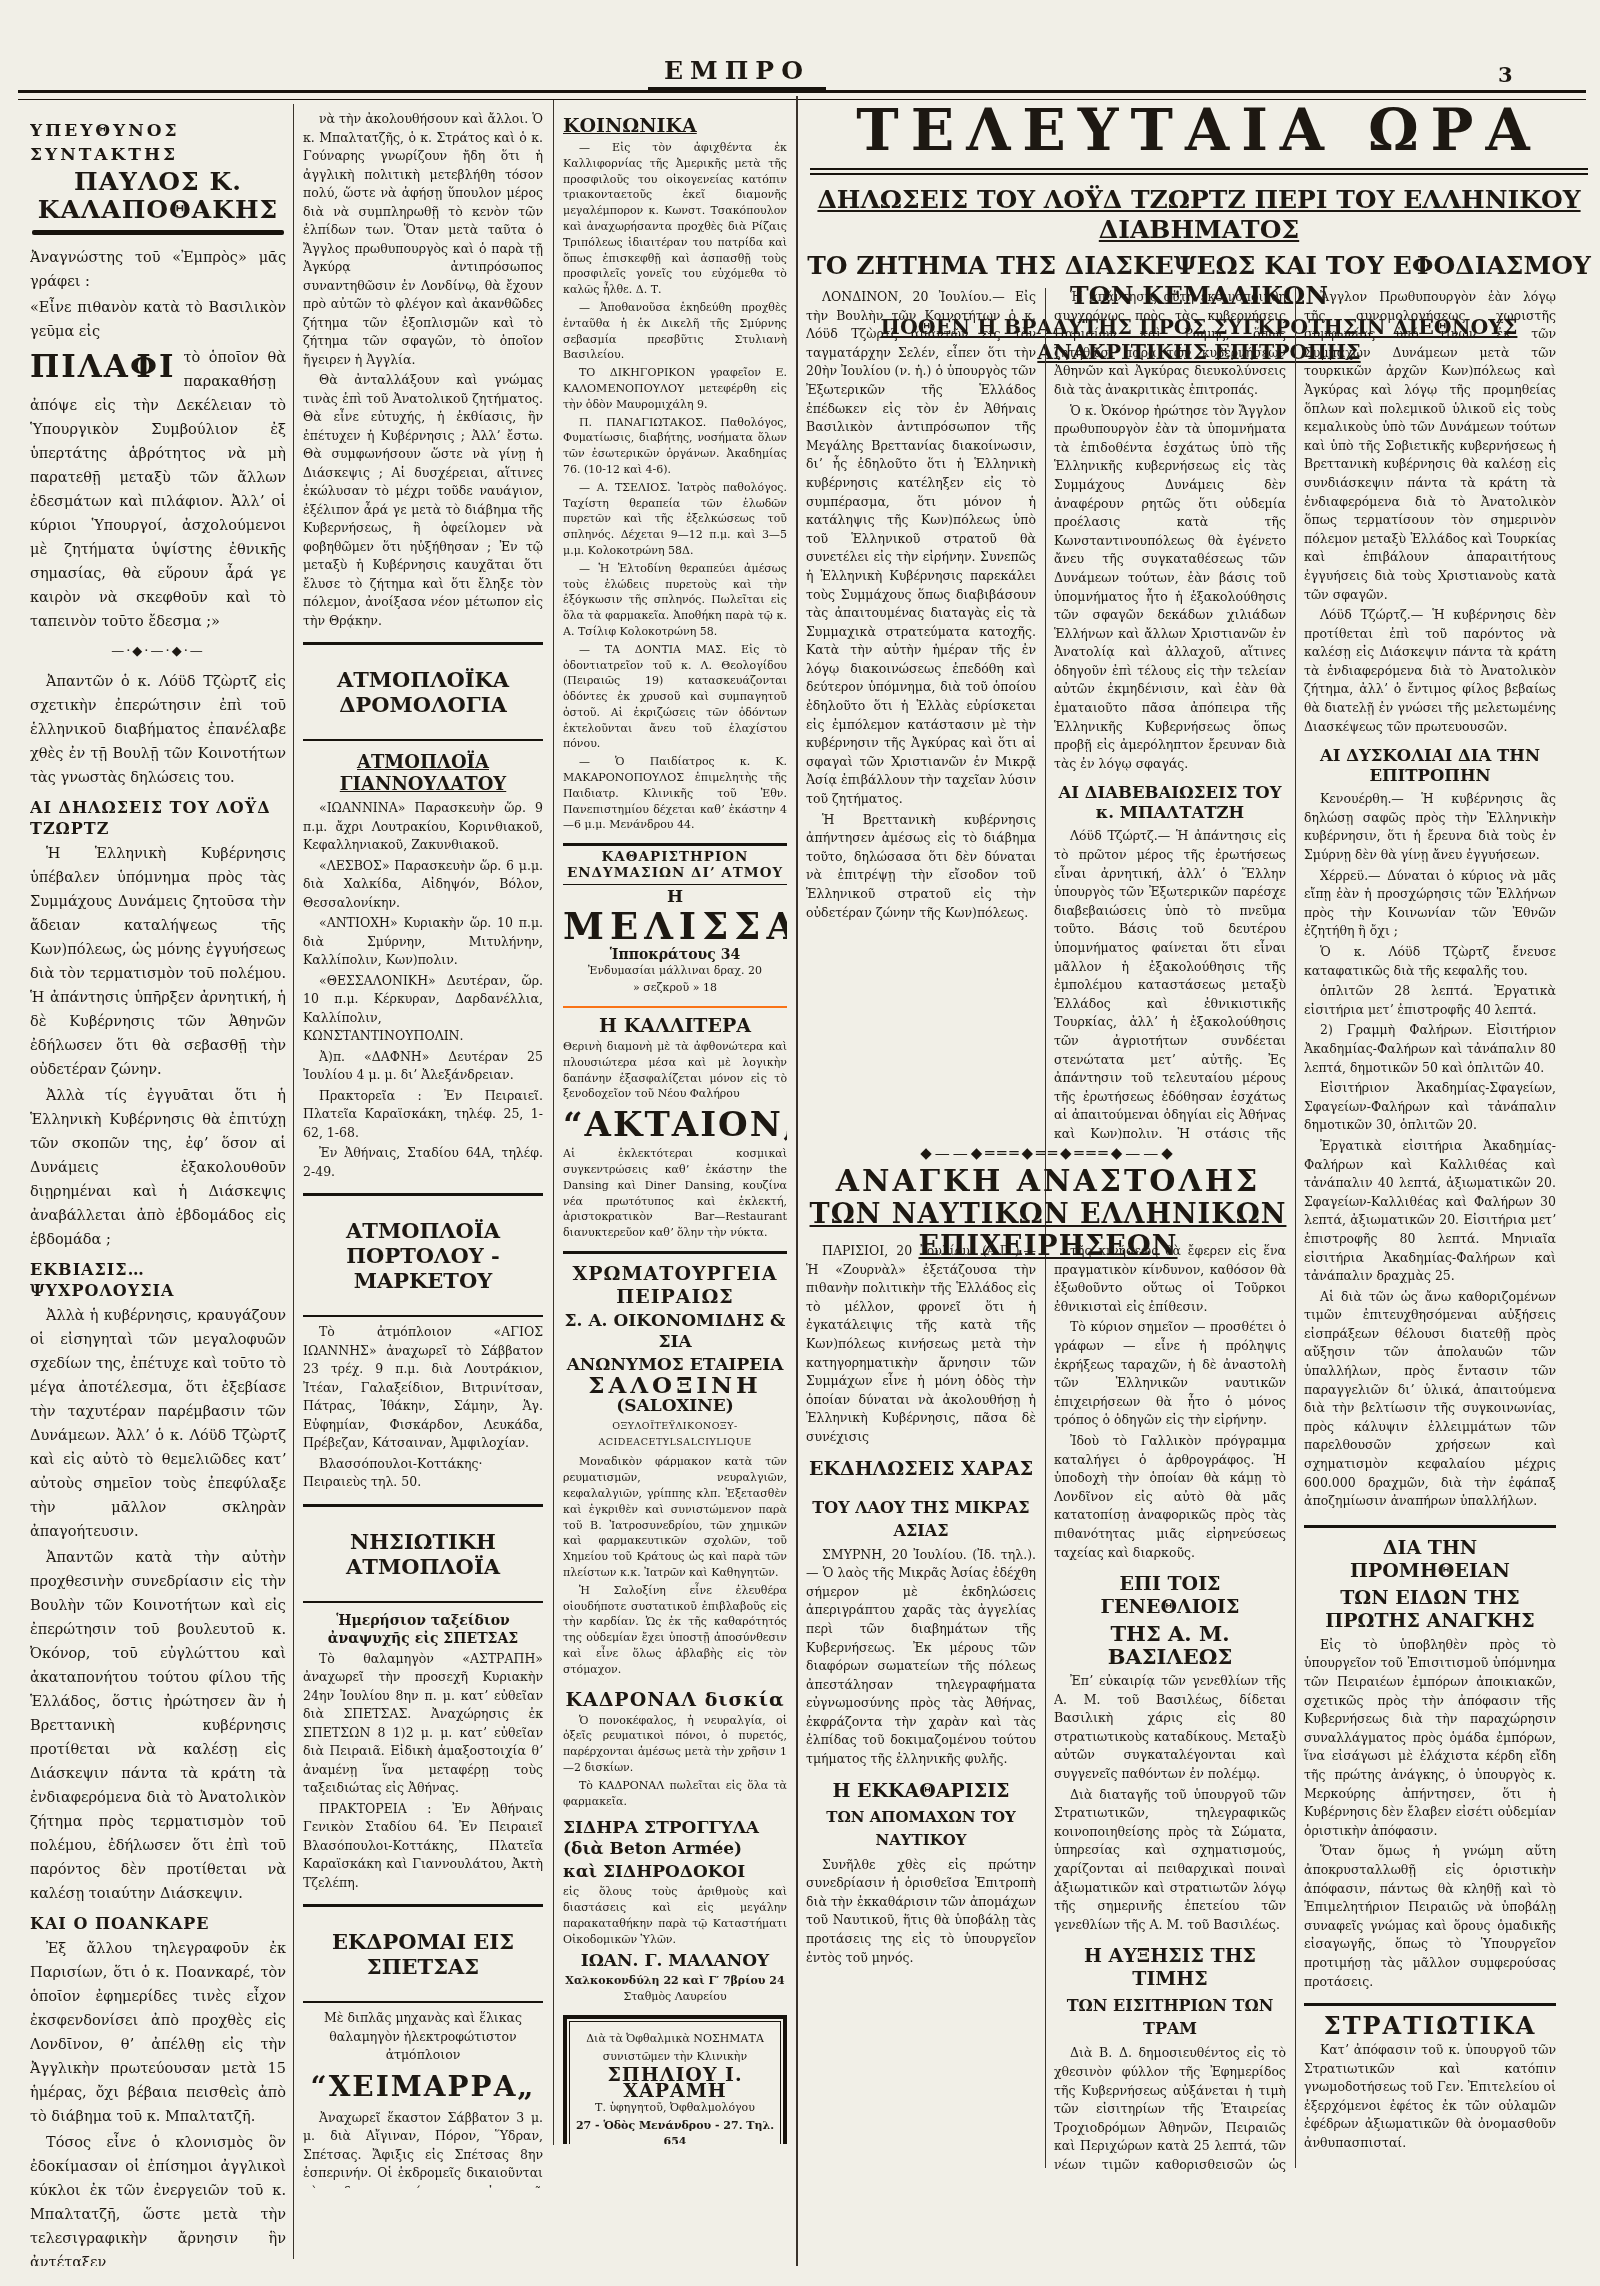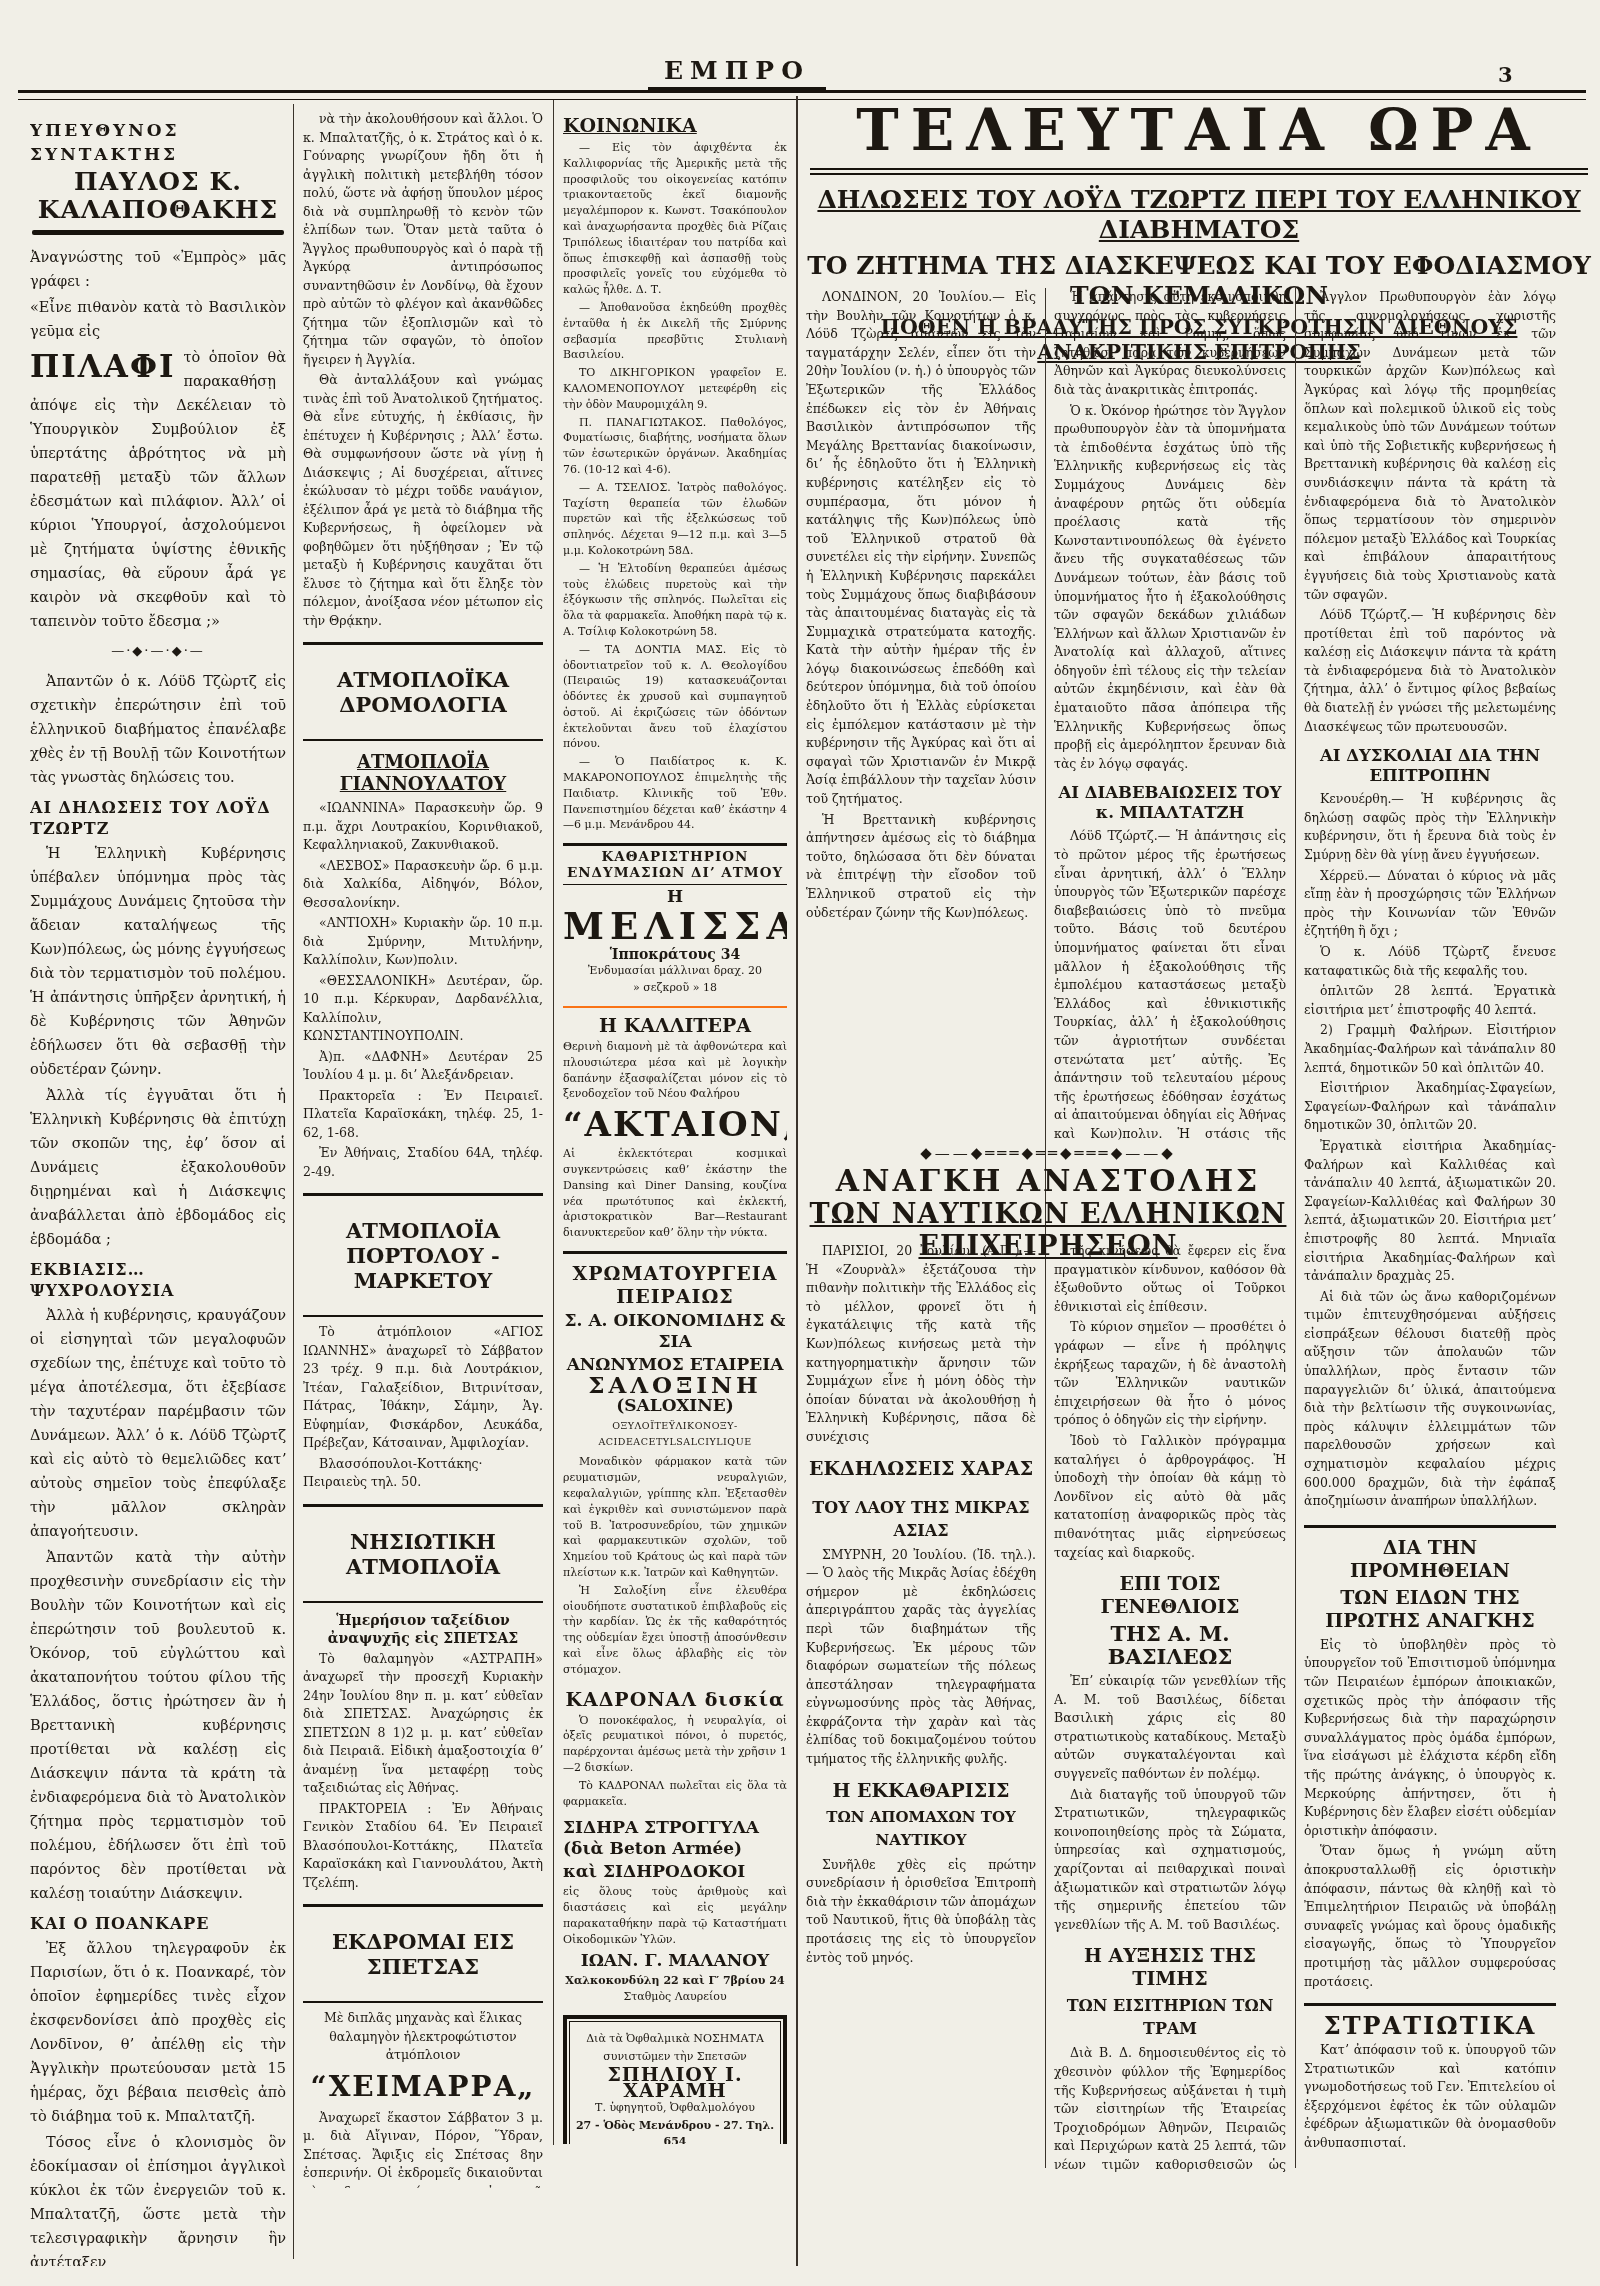--- a/index.html
+++ b/index.html
@@ -191,21 +191,21 @@
         <p>Τὸ ΚΑΔΡΟΝΑΛ πωλεῖται εἰς ὅλα τὰ φαρμακεῖα.</p>
       </div>
     <div class="ad-h2" style="text-align:left;margin-top:8px;">ΣΙΔΗΡΑ ΣΤΡΟΓΓΥΛΑ (διὰ Beton Armée)</div>
     <div class="ad-h2" style="text-align:left;">καὶ ΣΙΔΗΡΟΔΟΚΟΙ</div>
     <p class="noindent">εἰς ὅλους τοὺς ἀριθμοὺς καὶ διαστάσεις καὶ εἰς μεγάλην παρακαταθήκην παρὰ τῷ Καταστήματι Οἰκοδομικῶν Ὑλῶν.</p>
     <div class="ad-h2">ΙΩΑΝ. Γ. ΜΑΛΑΝΟΥ</div>
     <p class="adline bold">Χαλκοκονδύλη 22 καὶ Γ′ 7βρίου 24</p>
     <p class="adline">Σταθμὸς Λαυρείου</p>
     <div class="boxad">
       <div>Διὰ τὰ Ὀφθαλμικὰ ΝΟΣΗΜΑΤΑ</div>
-      <div>συνιστῶμεν τὴν Σπετσῶν</div>
+      <div>συνιστῶμεν τὴν Κλινικὴν</div>
       <div class="charami-name">ΣΠΗΛΙΟΥ Ι. ΧΑΡΑΜΗ</div>
       <div>Τ. ὑφηγητοῦ, Ὀφθαλμολόγου</div>
       <div class="bold">27 - Ὁδὸς Μενάνδρου - 27. Τηλ. 654</div>
     </div>
 
   </div>
 
   <div class="right-sec">
     <div class="lw-title">ΤΕΛΕΥΤΑΙΑ ΩΡΑ</div>
     <div class="lw-deck1">ΔΗΛΩΣΕΙΣ ΤΟΥ ΛΟΫΔ ΤΖΩΡΤΖ ΠΕΡΙ ΤΟΥ ΕΛΛΗΝΙΚΟΥ ΔΙΑΒΗΜΑΤΟΣ</div>

